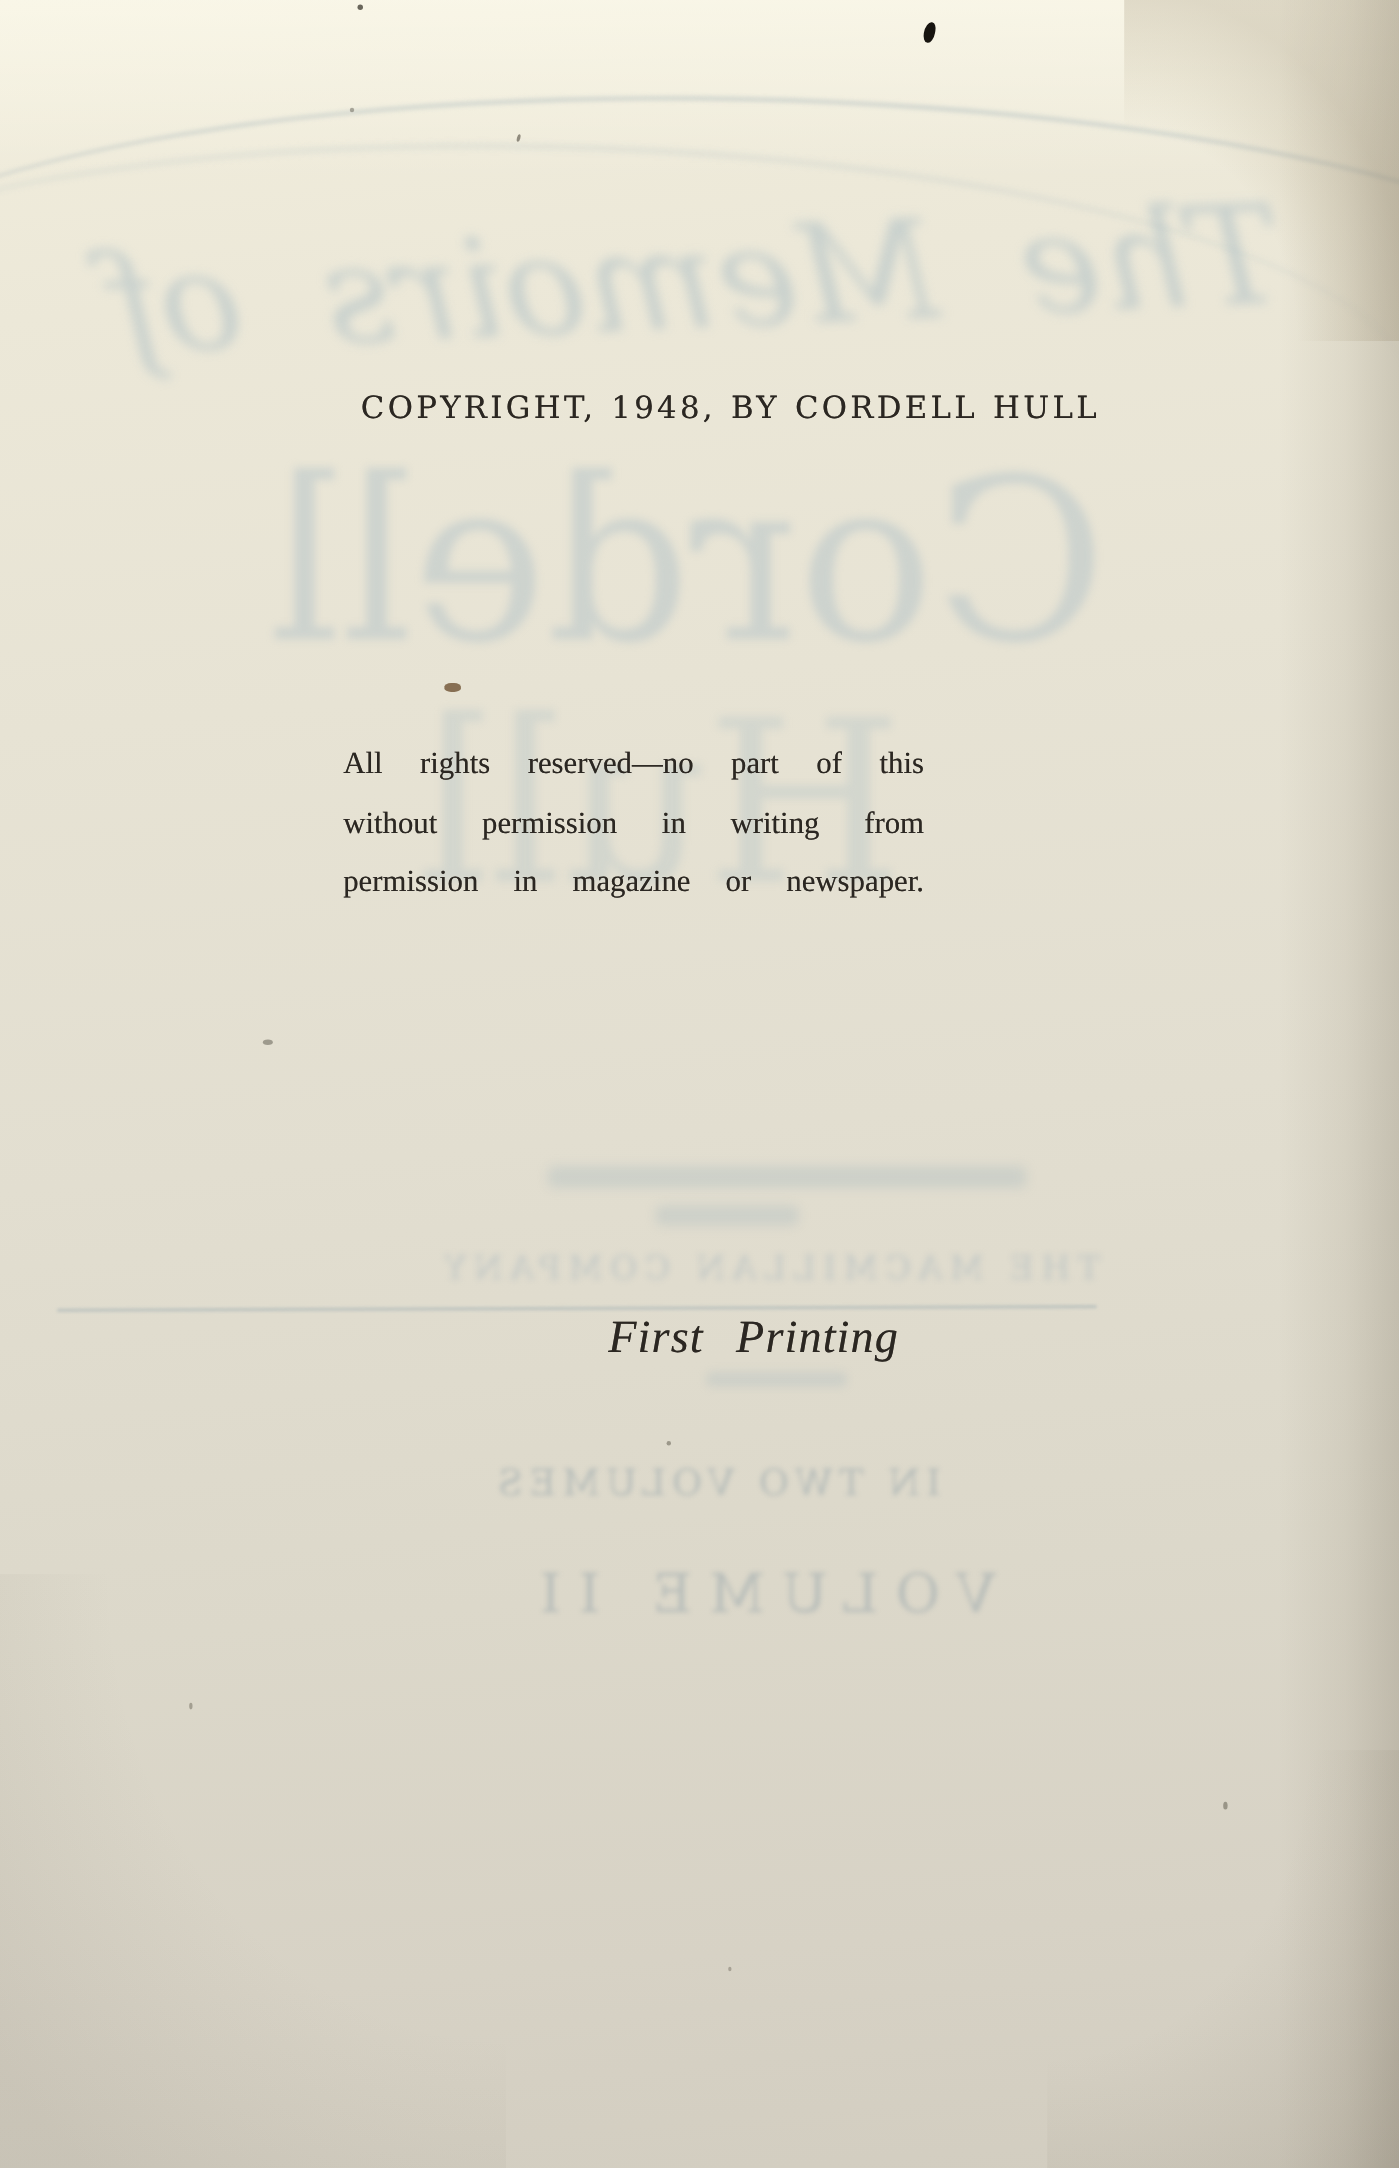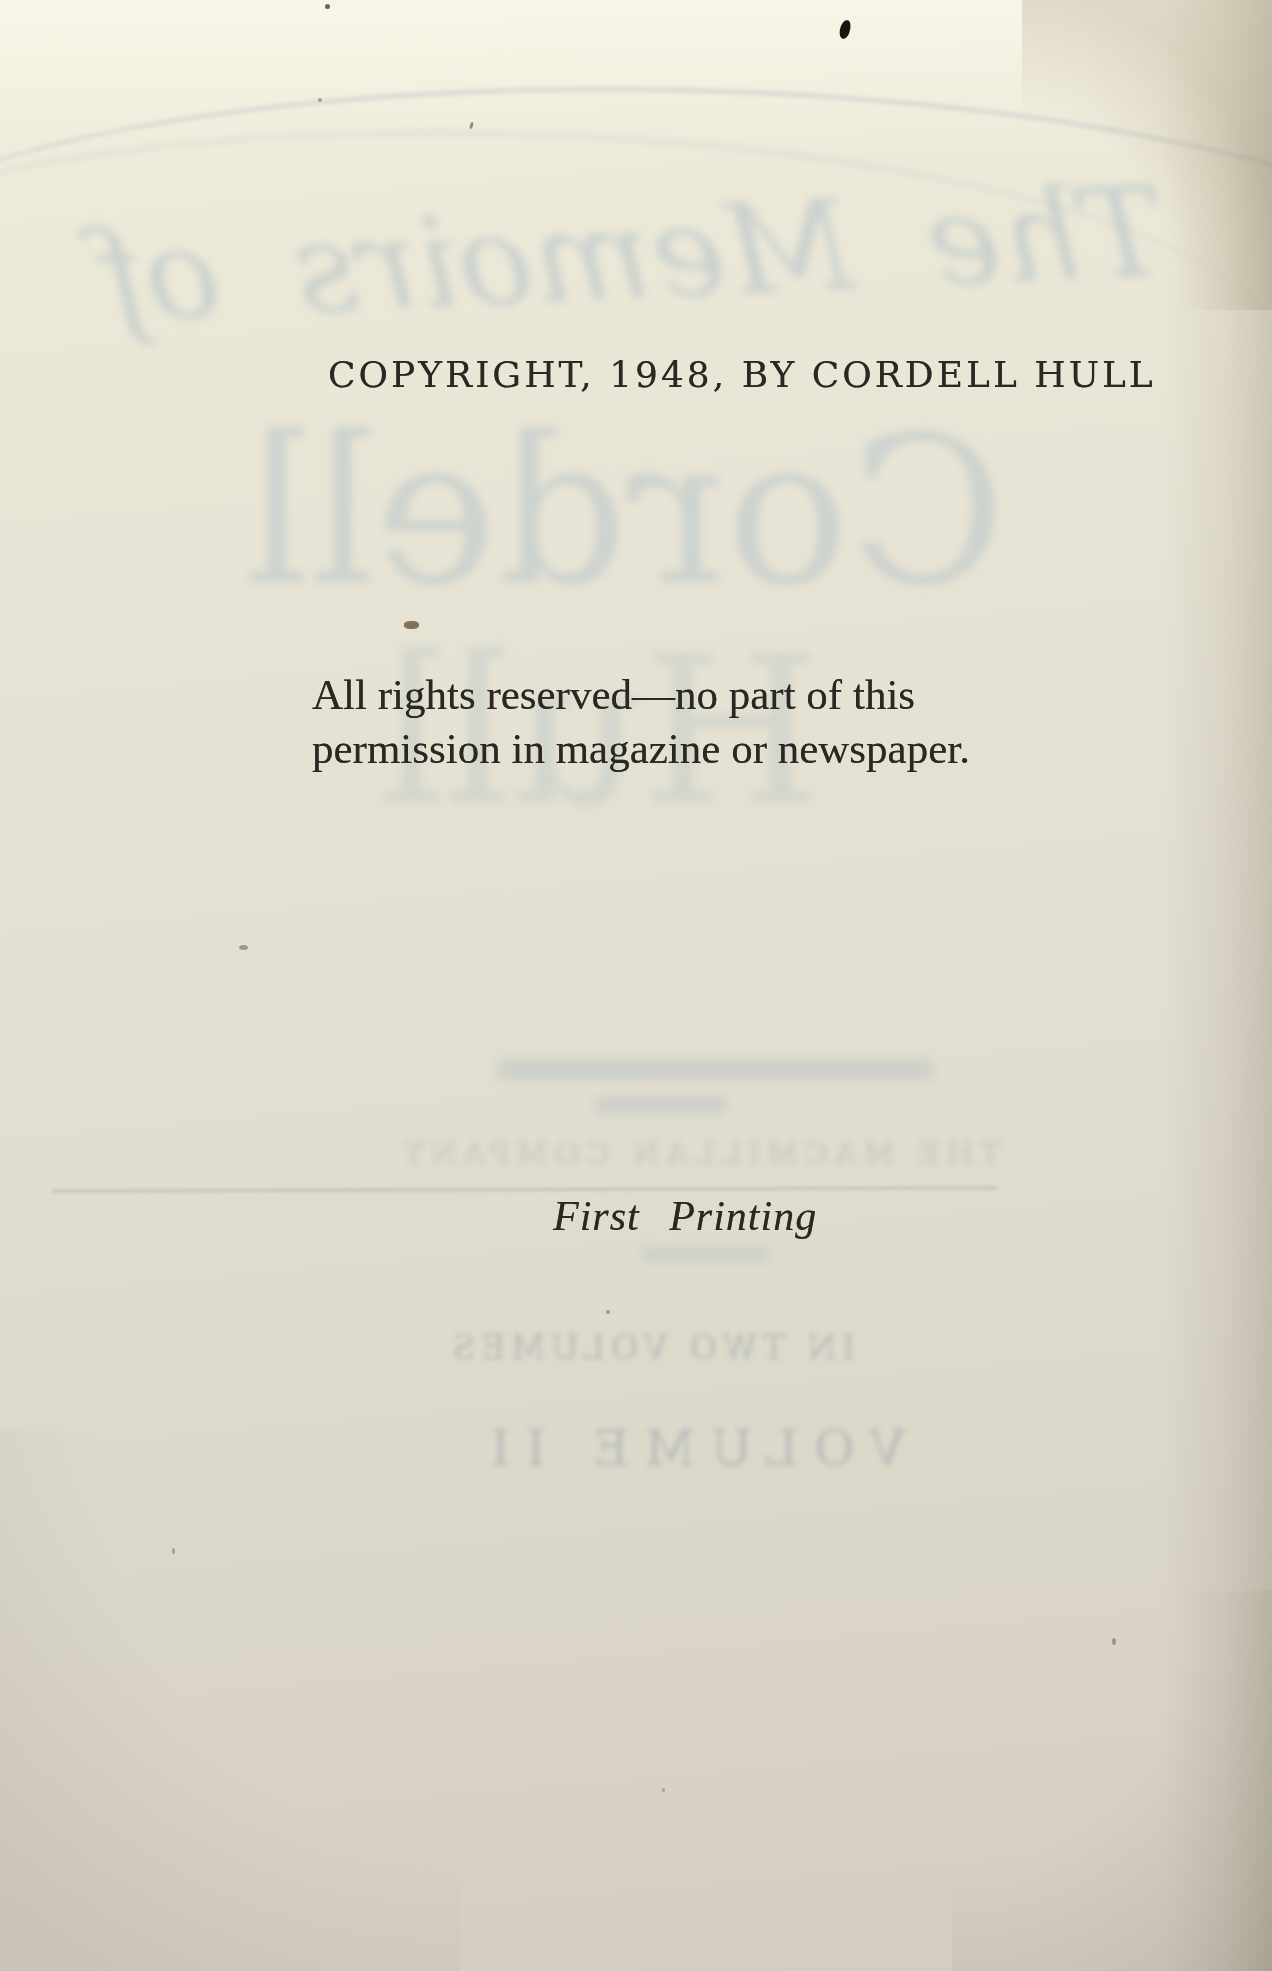--- a/index.html
+++ b/index.html
@@ -52,26 +52,26 @@
     filter:blur(5px);border-radius:6px;}
   .sm1{left:498px;top:1060px;width:435px;height:20px;}
   .sm2{left:596px;top:1096px;width:130px;height:18px;}
   .sm3{left:642px;top:1247px;width:128px;height:14px;filter:blur(4px);background:rgba(165,182,190,0.28);}
   .g-rule{position:absolute;z-index:2;left:52px;top:1188px;width:945px;height:3px;
     background:rgba(148,166,174,0.42);filter:blur(1.5px);transform:rotate(-0.2deg);}
   
   .ink{position:absolute;z-index:5;color:#2b2722;
     text-shadow:0 0 0.6px rgba(42,36,28,0.65);}
   .copyright{left:328px;top:354px;width:672px;
-    font-size:36px;letter-spacing:3px;
+    font-size:28px;letter-spacing:3px;
     text-align:justify;text-align-last:justify;white-space:nowrap;
     font-family:"DejaVu Serif", serif;}
   .para{left:312px;top:668px;width:528px;}
   .pline{display:block;width:528px;height:53.6px;line-height:53.6px;
-    font-size:43px;text-align:justify;text-align-last:justify;white-space:nowrap;}
+    font-size:28px;text-align:justify;text-align-last:justify;white-space:nowrap;}
   .printing{left:553px;top:1192px;font-size:42px;font-style:italic;
     word-spacing:18px;letter-spacing:1px;white-space:nowrap;text-align:center;}
   
   .speck{position:absolute;z-index:6;border-radius:50%;}
   .sp1{left:840px;top:20px;width:10px;height:19px;background:#17140f;
     border-radius:60% 40% 55% 45%;transform:rotate(10deg);}
   .sp2{left:325px;top:4px;width:5px;height:5px;background:rgba(58,53,44,0.75);}
   .sp3{left:470px;top:122px;width:3px;height:7px;background:rgba(80,74,62,0.6);transform:rotate(15deg);}
   .sp4{left:404px;top:621px;width:15px;height:8px;background:rgba(118,90,60,0.85);border-radius:40%;}
   .sp5{left:239px;top:945px;width:9px;height:5px;background:rgba(100,96,86,0.55);}
@@ -102,20 +102,21 @@
   <div class="ghost g-pub">THE MACMILLAN COMPANY</div>
   <div class="g-rule"></div>
   <div class="smudge sm3"></div>
   <div class="ghost g-vols">IN TWO VOLUMES</div>
   <div class="ghost g-volnum">VOLUME II</div>
 
   <div class="ink copyright">COPYRIGHT, 1948, BY CORDELL HULL</div>
 
   <div class="ink para">
     <span class="pline">All rights reserved—no part of this</span>
+    <span class="pline">without permission in writing from</span>
     <span class="pline">permission in magazine or newspaper.</span>
   </div>
 
   <div class="ink printing">First Printing</div>
 
   <div class="speck sp1"></div>
   <div class="speck sp2"></div>
   <div class="speck sp3"></div>
   <div class="speck sp4"></div>
   <div class="speck sp5"></div>

